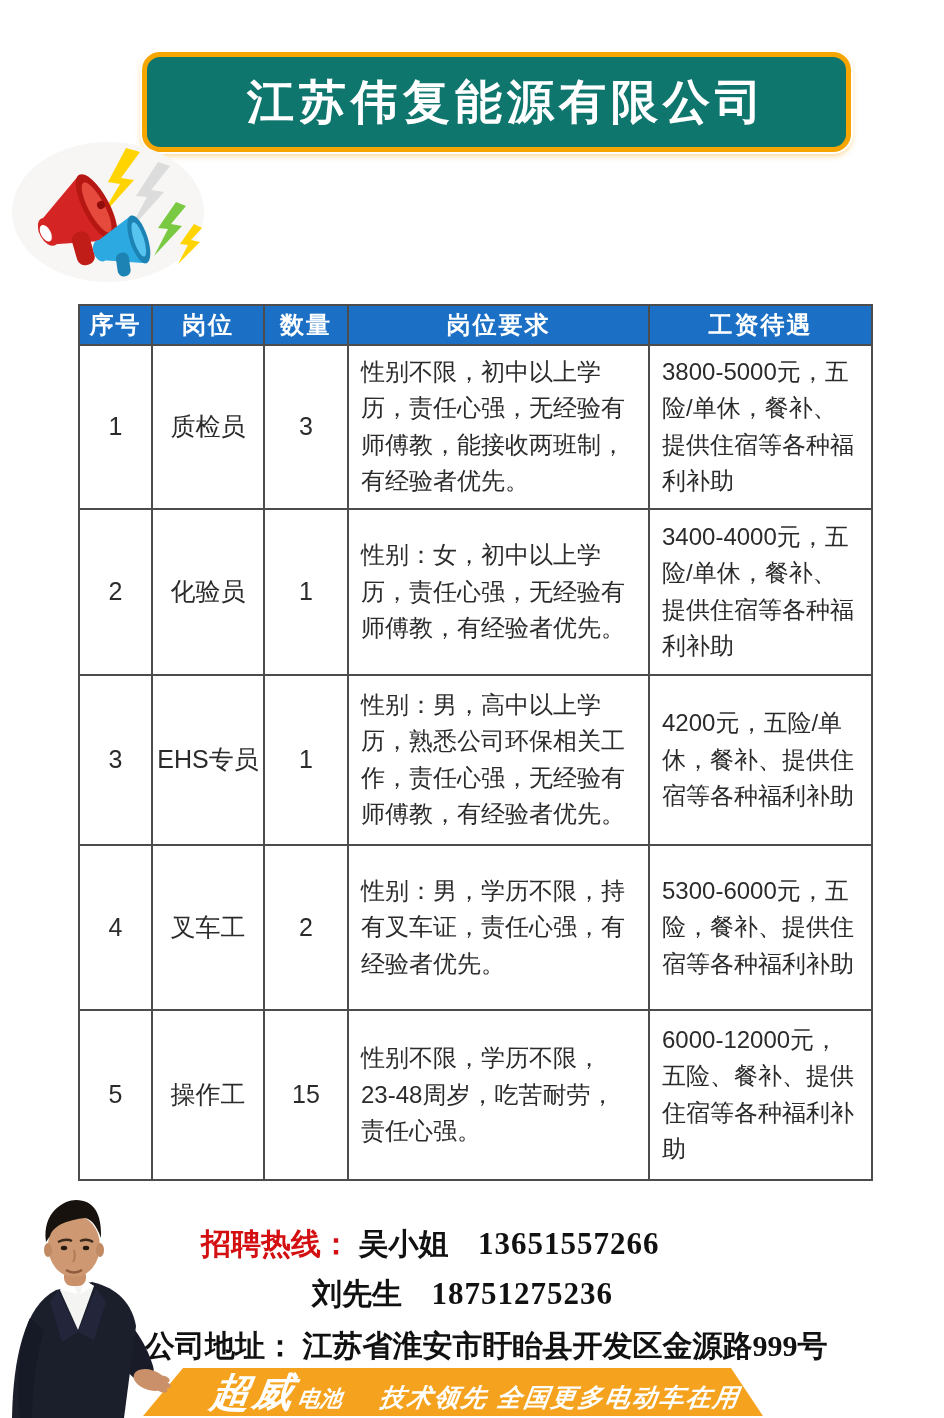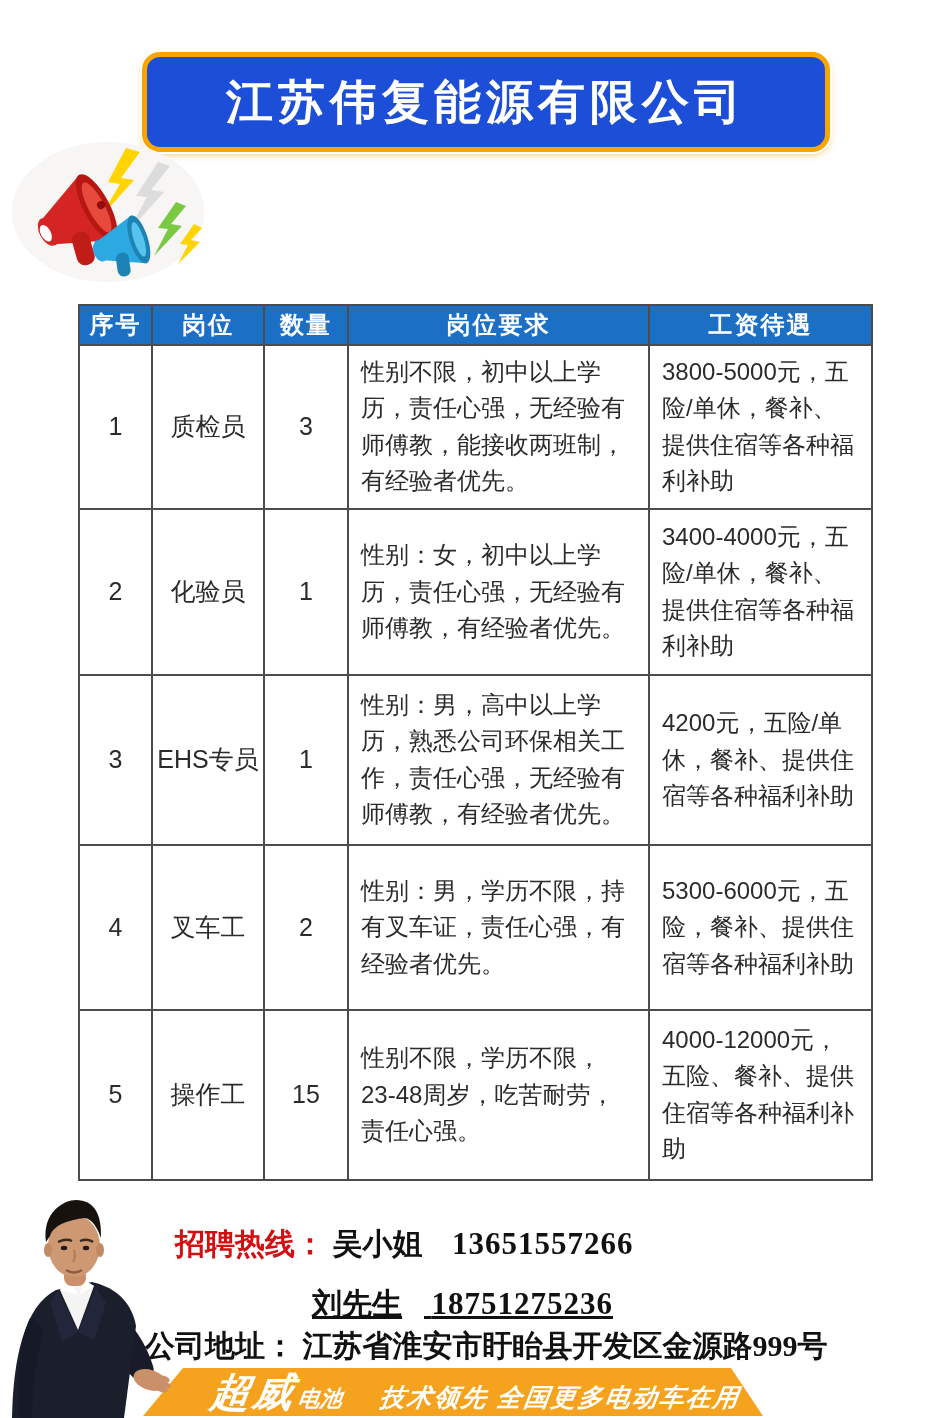--- a/index.html
+++ b/index.html
@@ -3,23 +3,23 @@
 <meta charset="utf-8">
 <style>
   html,body{margin:0;padding:0;background:#ffffff;}
   .page{
     position:relative;width:944px;height:1418px;background:#ffffff;
     overflow:hidden;font-family:"Liberation Sans",sans-serif;
   }
   
   .company-banner{
     position:absolute;left:142px;top:52px;width:678px;height:90px;
-    background:#1d4ed8;border:5px solid #f7a500;border-radius:18px;
+    background:#0f766e;border:5px solid #f7a500;border-radius:18px;
     box-shadow:0 0 0 2px #fff,0 3px 6px rgba(240,160,0,.55);
-    display:flex;align-items:center;justify-content:center;
+    display:flex;align-items:center;justify-content:center;padding-left:21px;
   }
   .company-banner .txt{
     color:#ffffff;font-family:"Liberation Serif",serif;font-weight:bold;
     font-size:47px;letter-spacing:5px;white-space:nowrap;
   }
   
   .megaphone{position:absolute;left:8px;top:140px;width:200px;height:145px;}
   
   .poster-title{
     position:absolute;left:240px;top:172px;width:520px;height:100px;
@@ -43,23 +43,23 @@
   }
   tr.r1{height:160px;} tr.r2{height:166px;} tr.r3{height:170px;}
   tr.r4{height:165px;} tr.r5{height:170px;}
   
   .contact{
     position:absolute;left:0;top:1212px;width:944px;
     font-family:"Liberation Serif",serif;font-weight:bold;color:#111;
   }
   .contact .line{white-space:nowrap;font-size:30px;}
   .contact .l1{position:absolute;left:175px;top:12px;}
-  .contact .l2{position:absolute;left:312px;top:72px;text-decoration:underline;}
+  .contact .l2{position:absolute;left:312px;top:62px;}
   .contact .l3{position:absolute;left:145px;top:114px;}
-  .hotline-label{color:#d40f12;}
+  .hotline-label{color:#d40f12;margin-left:26px;}
   .contact .num{letter-spacing:1px;font-size:31px;}
   .contact .name{margin-right:22px;}
   
   .brand-banner{
     position:absolute;left:143px;top:1368px;width:620px;height:48px;
     background:#f5a31f;
     clip-path:polygon(40px 0,588px 0,620px 100%,0 100%);
     display:flex;align-items:center;color:#fff;
     transform-origin:left center;
   }
@@ -155,21 +155,21 @@
           <td class="c-pos">叉车工</td>
           <td class="c-cnt">2</td>
           <td class="c-req">性别：男，学历不限，持有叉车证，责任心强，有经验者优先。</td>
           <td class="c-sal">5300-6000元，五险，餐补、提供住宿等各种福利补助</td>
         </tr>
         <tr class="r5">
           <td class="c-no">5</td>
           <td class="c-pos">操作工</td>
           <td class="c-cnt">15</td>
           <td class="c-req">性别不限，学历不限，23-48周岁，吃苦耐劳，责任心强。</td>
-          <td class="c-sal">4000-12000元，五险、餐补、提供住宿等各种福利补助</td>
+          <td class="c-sal">6000-12000元，五险、餐补、提供住宿等各种福利补助</td>
         </tr>
       </tbody>
     </table>
   </div>
 
   <div class="contact">
     <div class="line l1">
       <span class="hotline-label">招聘热线：</span>
       <span class="name">吴小姐</span>
       <span class="num">13651557266</span>

